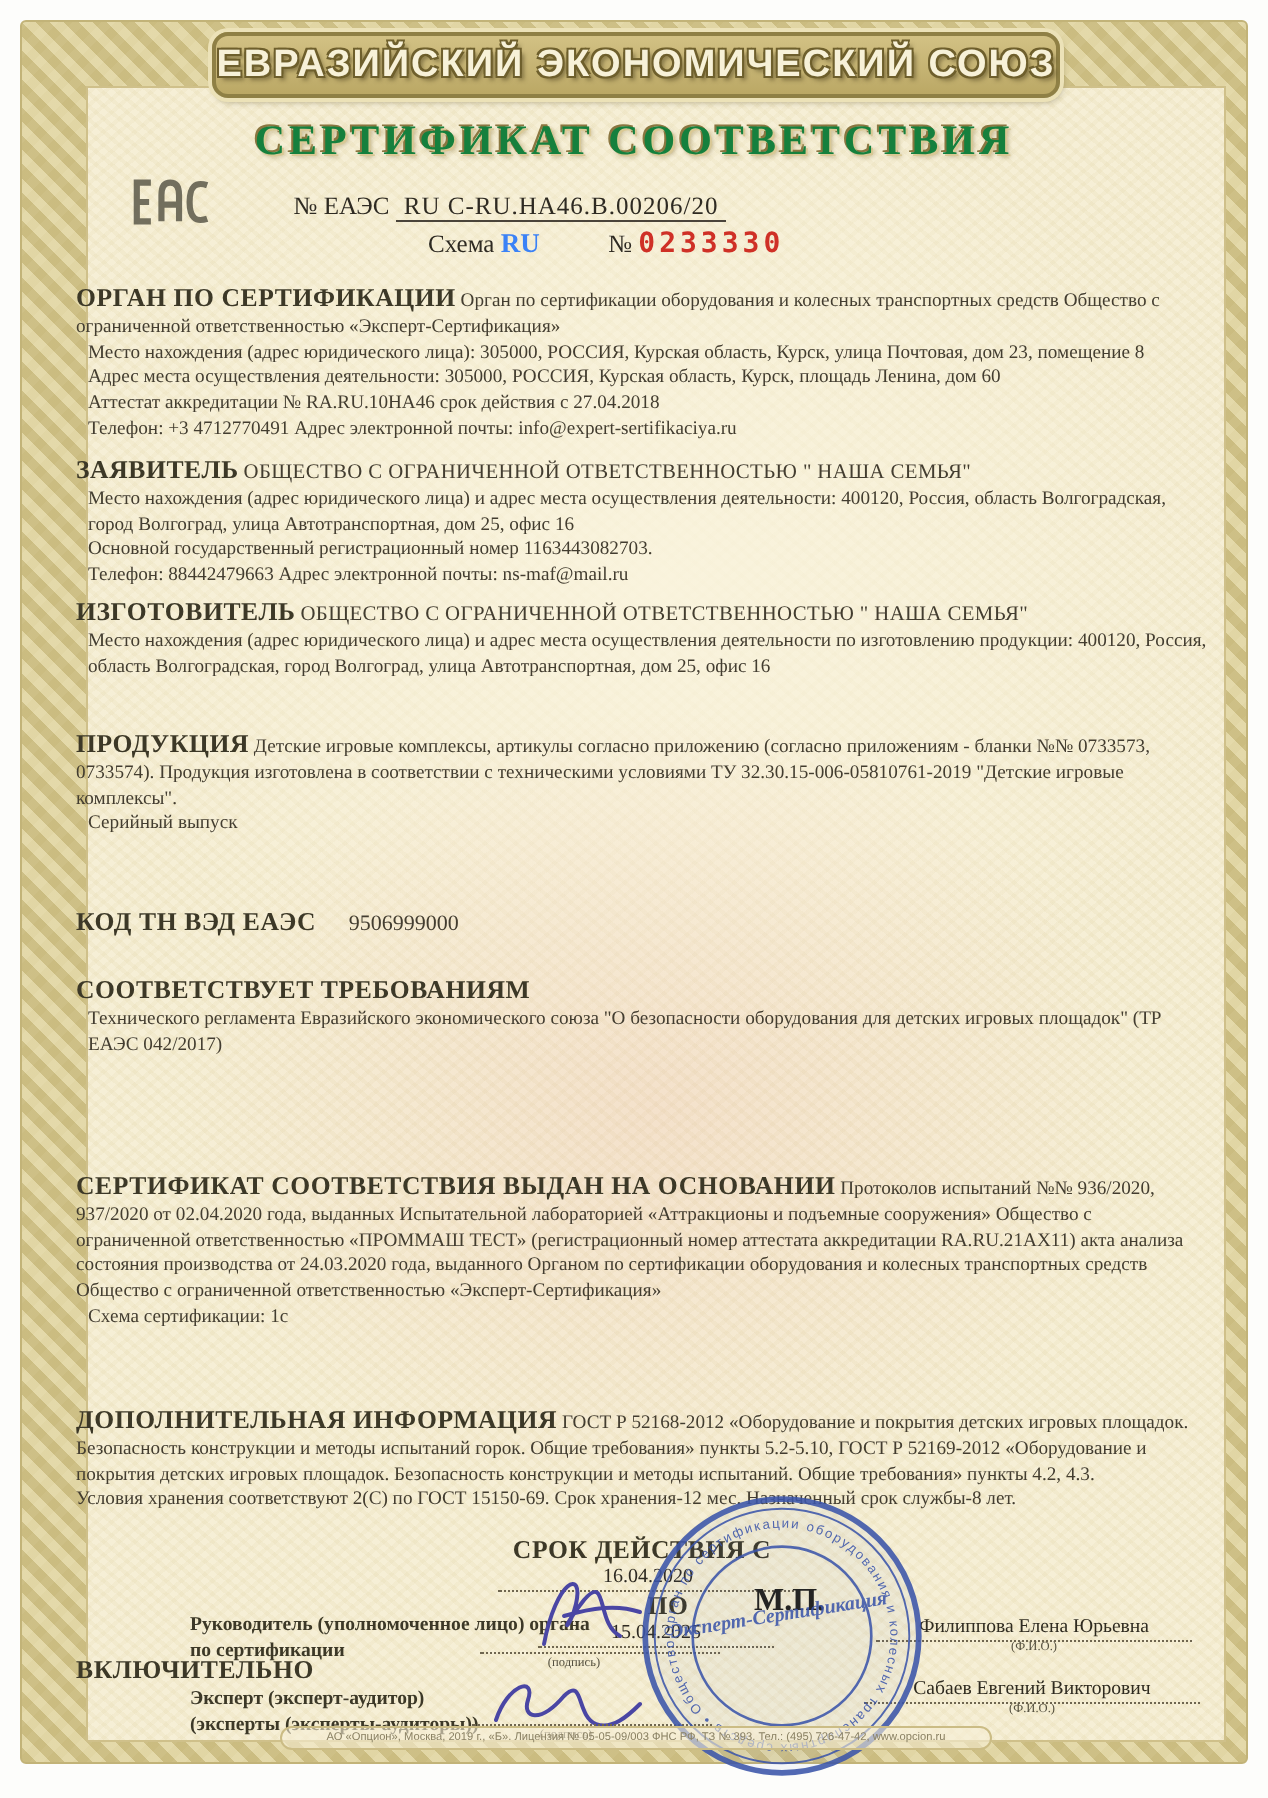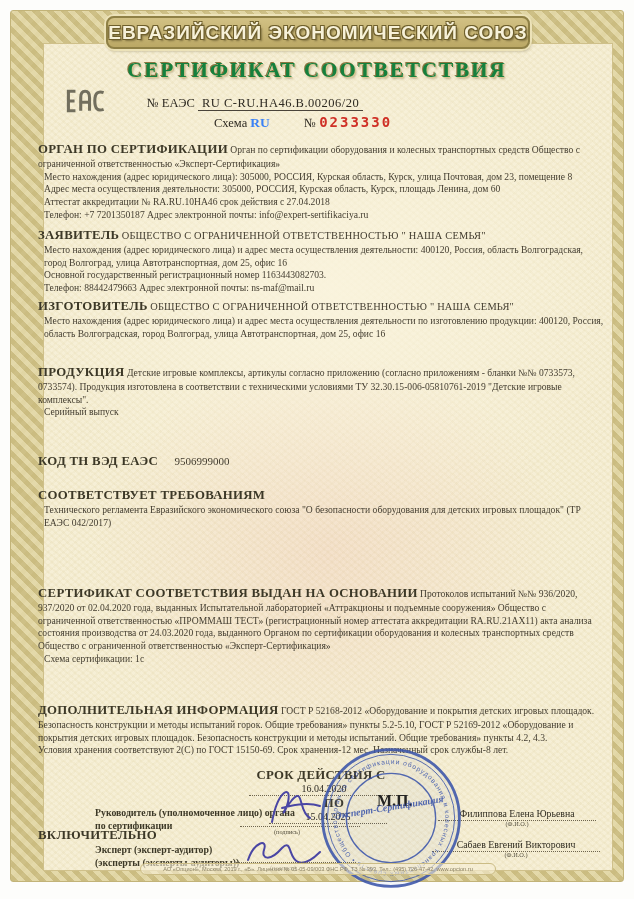--- a/index.html
+++ b/index.html
@@ -122,21 +122,21 @@
     <span>№</span>
     <span class="serial">0233330</span>
   </div>
 
   <div class="sec" style="top:141px">
     <span class="sec-h">ОРГАН ПО СЕРТИФИКАЦИИ</span>
     <span>Орган по сертификации оборудования и колесных транспортных средств Общество с ограниченной ответственностью «Эксперт-Сертификация»</span>
     <div class="ind">Место нахождения (адрес юридического лица): 305000, РОССИЯ, Курская область, Курск, улица Почтовая, дом 23, помещение 8</div>
     <div class="ind">Адрес места осуществления деятельности: 305000, РОССИЯ, Курская область, Курск, площадь Ленина, дом 60</div>
     <div class="ind">Аттестат аккредитации № RA.RU.10НА46 срок действия с 27.04.2018</div>
-    <div class="ind">Телефон: +7 7201350187 Адрес электронной почты: info@expert-sertifikaciya.ru</div>
+    <div class="ind">Телефон: +3 4712770491 Адрес электронной почты: info@expert-sertifikaciya.ru</div>
   </div>
 
   <div class="sec" style="top:227px">
     <span class="sec-h">ЗАЯВИТЕЛЬ</span>
     <span class="caps">ОБЩЕСТВО С ОГРАНИЧЕННОЙ ОТВЕТСТВЕННОСТЬЮ " НАША СЕМЬЯ"</span>
     <div class="ind">Место нахождения (адрес юридического лица) и адрес места осуществления деятельности: 400120, Россия, область Волгоградская, город Волгоград, улица Автотранспортная, дом 25, офис 16</div>
     <div class="ind">Основной государственный регистрационный номер 1163443082703.</div>
     <div class="ind">Телефон: 88442479663 Адрес электронной почты: ns-maf@mail.ru</div>
   </div>
 

